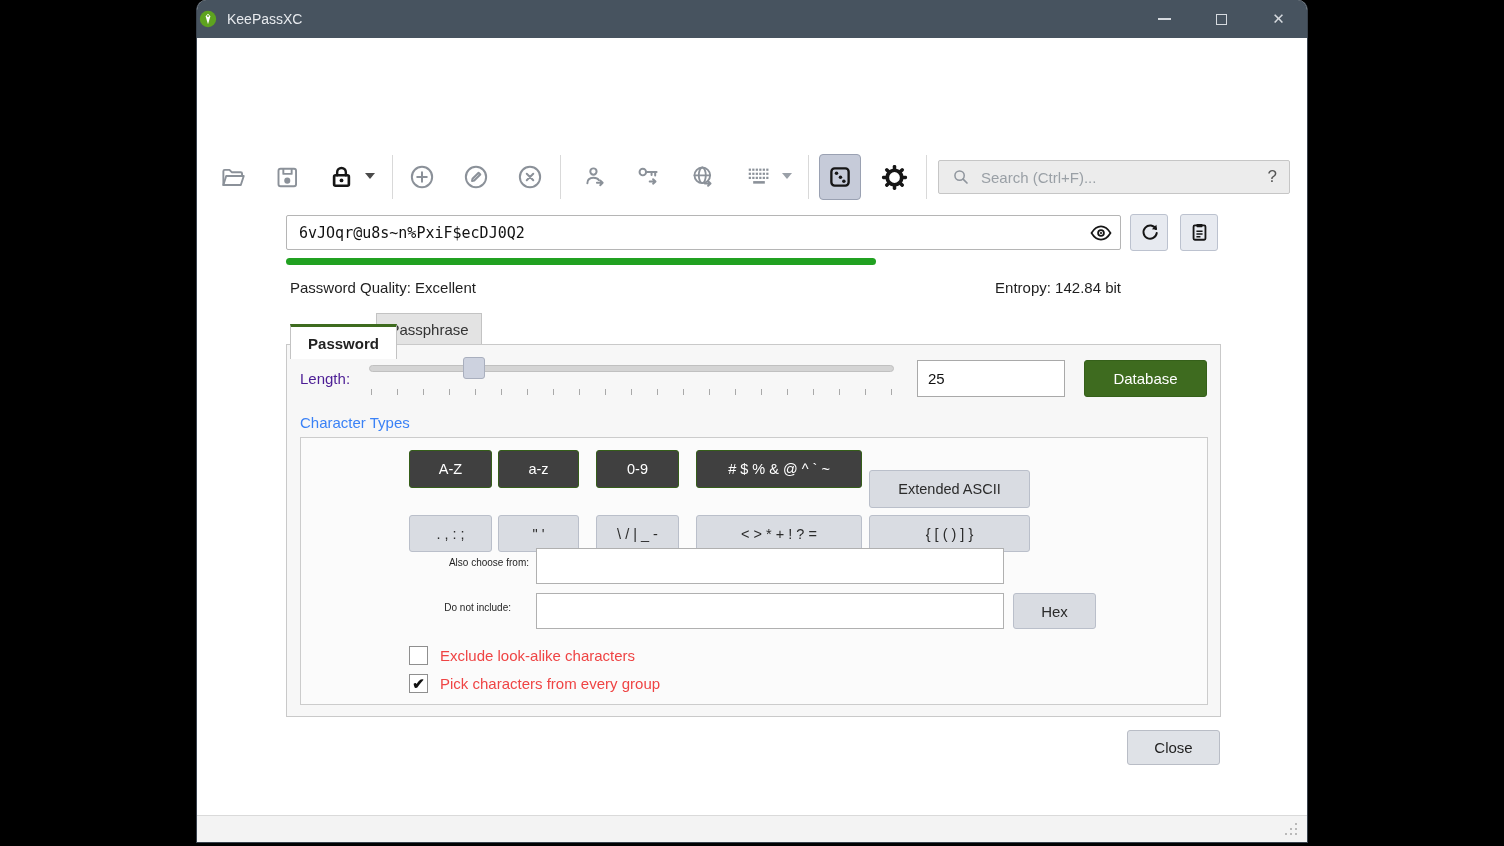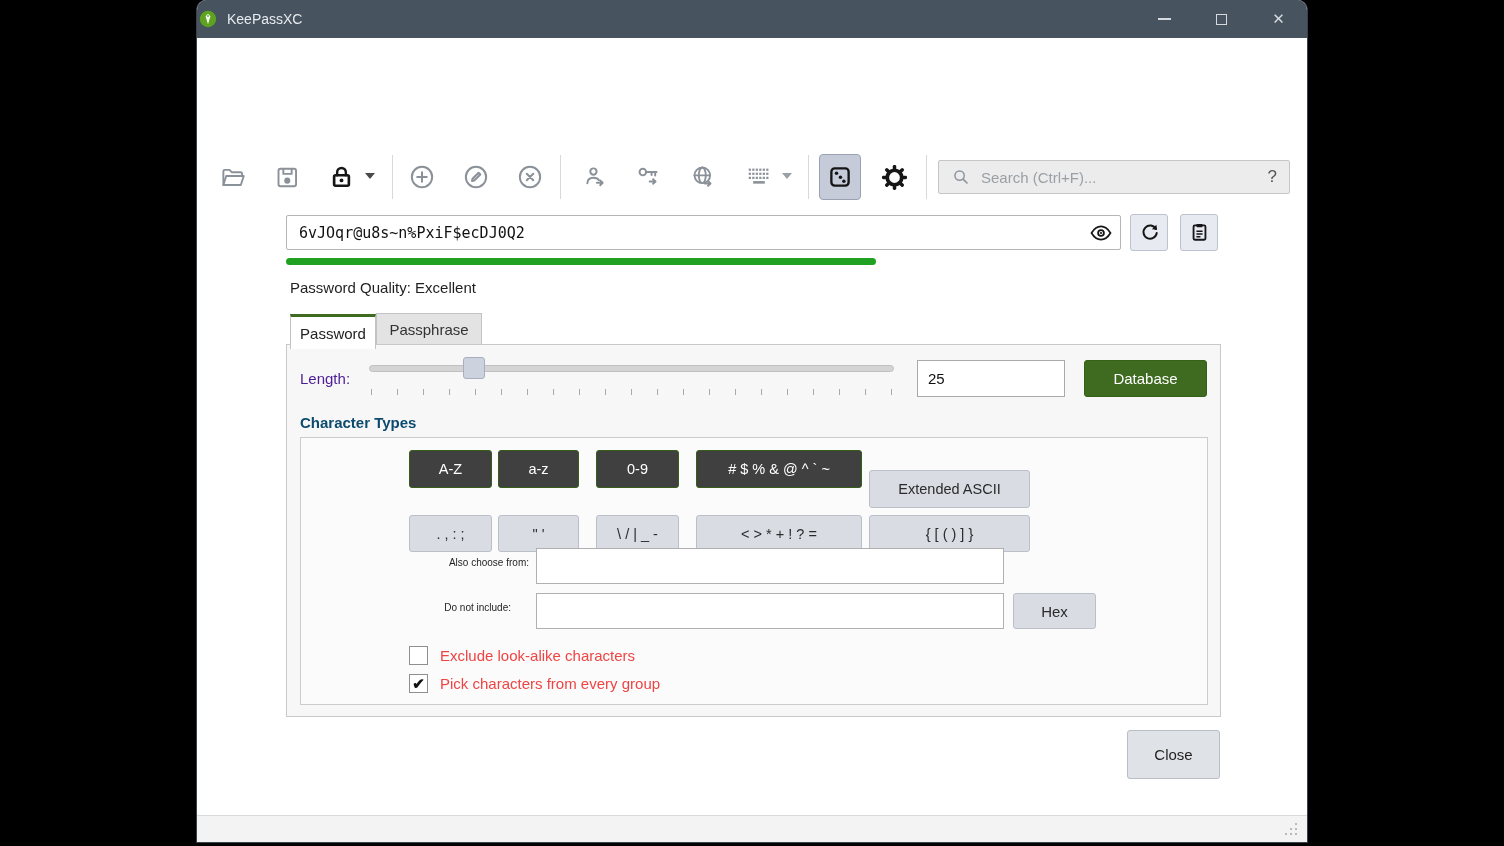--- a/index.html
+++ b/index.html
@@ -55,22 +55,22 @@
     display:flex; align-items:center; justify-content:center; }
   .quality-bar { position:absolute; left:89px; top:258px; height:7px; border-radius:4px;
     background:#21a121; }
   .quality-text { position:absolute; left:93px; top:279px; font-size:15px; color:#1f1f1f; }
   .entropy-text { position:absolute; left:594px; top:279px; width:330px; text-align:right;
     font-size:15px; color:#1f1f1f; }
 
   
   .tab { position:absolute; display:flex; align-items:center; justify-content:center;
     font-size:15px; color:#222; }
-  .tab-active { left:93px; top:314px; width:86px; height:35px; background:#fff;
-    border:1px solid #c3c3c3; border-bottom:none; border-top:3px solid #3e6b1f; z-index:3; }
+  .tab-active { left:93px; top:324px; width:107px; height:35px; background:#fff;
+    border:1px solid #c3c3c3; border-bottom:none; border-top:3px solid #3e6b1f; z-index:3;font-weight:bold; }
   .tab-inactive { left:179px; top:313px; width:106px; height:31px; background:#e3e3e3;
     border:1px solid #c3c3c3; border-bottom:none; color:#333; z-index:2; }
   .panel { position:absolute; left:89px; top:344px; width:935px; height:373px;
     background:#f7f7f7; border:1px solid #c9c9c9; z-index:1; }
   .z2 { z-index:2; }
 
   
   .len-label { position:absolute; left:103px; top:370px; font-size:15px; color:#4c1d95; }
   .slider-track { position:absolute; left:172px; top:365px; width:525px; height:7px;
     background:#d4d4d4; border:1px solid #c0c0c0; border-radius:4px; }
@@ -88,40 +88,40 @@
   .spin-btn { flex:1; display:flex; align-items:center; justify-content:center; }
   .tri-up { width:0; height:0; border-left:5px solid transparent; border-right:5px solid transparent;
     border-bottom:6px solid #3a3a3a; }
   .tri-down { width:0; height:0; border-left:5px solid transparent; border-right:5px solid transparent;
     border-top:6px solid #3a3a3a; }
   .advanced-btn { position:absolute; left:887px; top:360px; width:123px; height:37px;
     background:#3e6b1f; border:1px solid #35601a; border-radius:3px; color:#fff; font-size:15px;
     display:flex; align-items:center; justify-content:center; }
 
   
-  .ct-heading { position:absolute; left:103px; top:414px; font-size:15px; font-weight:bold;
-    color:#0c4a6e; }
+  .ct-heading { position:absolute; left:103px; top:414px; font-size:15px; font-weight:normal;
+    color:#3b82f6; }
   .groupbox { position:absolute; left:103px; top:437px; width:908px; height:268px;
     background:#fbfbfb; border:1px solid #cccccc; }
   .char-btn { position:absolute; display:flex; align-items:center; justify-content:center;
     font-size:14.5px; border-radius:3px; }
   .char-btn.sel { background:#404040; border:1px solid #355e19; color:#fff; }
   .char-btn.unsel { background:#d9dce2; border:1px solid #babfca; color:#2b2b2b;margin-top:20px; }
   .alabel { position:absolute; font-size:10px; color:#1f1f1f; text-align:right; width:200px; }
   .txt { position:absolute; background:#fff; border:1px solid #b0b0b0; font-size:15px;
     padding:0 8px; outline:none; }
   .hex-btn { position:absolute; left:816px; top:593px; width:83px; height:36px;
     background:#d9dce2; border:1px solid #babfca; border-radius:3px; font-size:15px; color:#2b2b2b;
     display:flex; align-items:center; justify-content:center; }
   .cb { position:absolute; width:19px; height:19px; background:#fff; border:1px solid #8f8f8f;
     display:flex; align-items:center; justify-content:center; font-size:15px; font-weight:bold;
     color:#111; }
   .cb-label { position:absolute; font-size:15px; color:#ef4444; }
 
-  .close-btn { position:absolute; left:930px; top:730px; width:93px; height:49px;
+  .close-btn { position:absolute; left:930px; top:730px; width:93px; height:35px;
     background:#dfe2e7; border:1px solid #b9bdc6; border-radius:3px; font-size:15px; color:#1f1f1f;
     display:flex; align-items:center; justify-content:center; }
 
   
   .statusbar { position:absolute; left:0; top:815px; right:0; height:28px; background:#f3f3f3;
     border-top:1px solid #dadada; }
   .grip { position:absolute; right:10px; bottom:18px; width:2.5px; height:2.5px; background:#b9b9b9;
     box-shadow: 0 5px #b9b9b9, 0 10px #b9b9b9, -5px 5px #b9b9b9, -5px 10px #b9b9b9, -10px 10px #b9b9b9; }
 </style>
 </head>
@@ -315,20 +315,21 @@
   <div class="small-btn" style="left:983px">
     <svg width="23" height="23" viewBox="0 0 24 24" fill="none" stroke="#161616" stroke-width="1.9" stroke-linejoin="round">
       <rect x="5.8" y="4.6" width="12.4" height="15" rx="1.3"></rect>
       <rect x="8.9" y="3" width="6.2" height="3.4" rx="0.7" fill="#161616" stroke="none"></rect>
       <path d="M8.8 10.6 h6.4 M8.8 13.6 h6.4 M8.8 16.4 h4.2" stroke-width="1.5"></path>
     </svg>
   </div>
 
   <div class="quality-bar" style="width:590px"></div>
   <span class="quality-text">Password Quality: Excellent</span>
+  <span class="entropy-text">Entropy: 142.84 bit</span>
 
   <div class="tab tab-active">Password</div>
   <div class="tab tab-inactive">Passphrase</div>
   <div class="panel"></div>
 
   <span class="len-label z2">Length:</span>
   <div class="slider-track z2"></div>
   <div class="slider-handle z2"></div>
   <div class="ticks z2">
       <i class="tk"></i>

